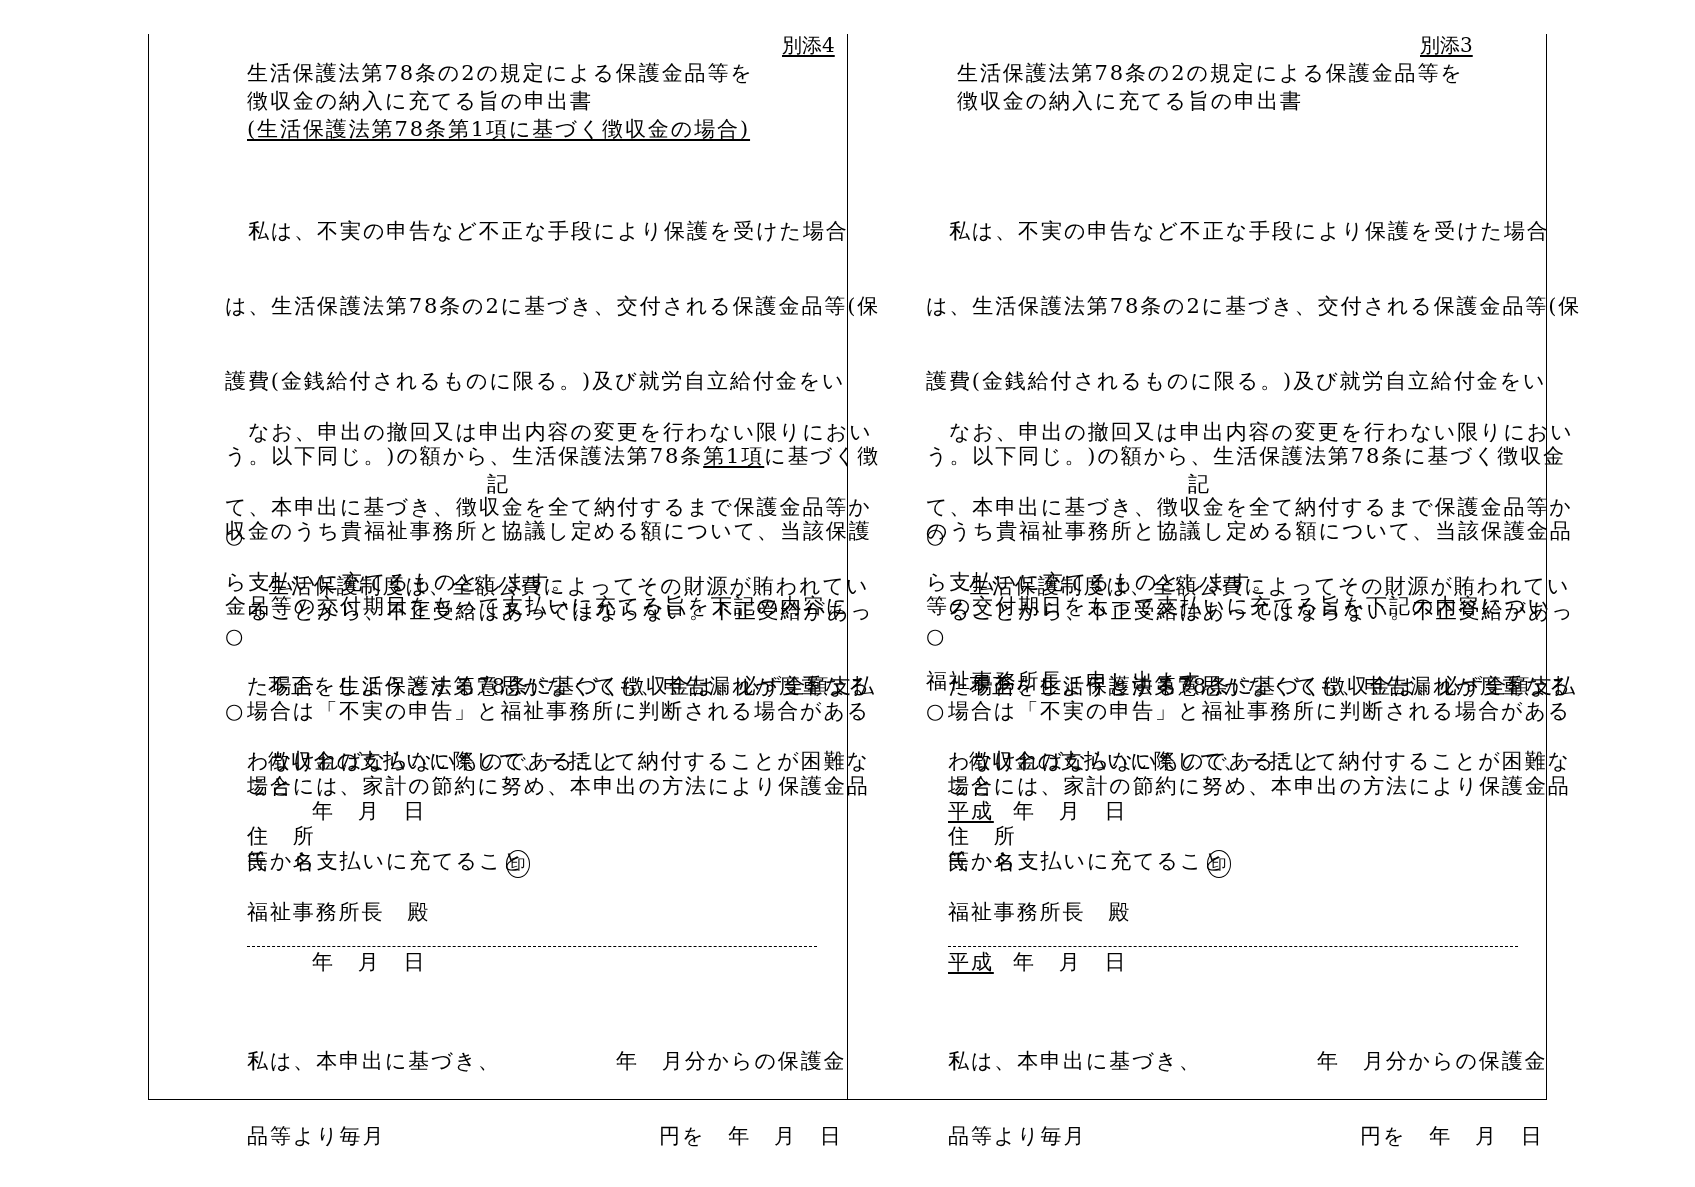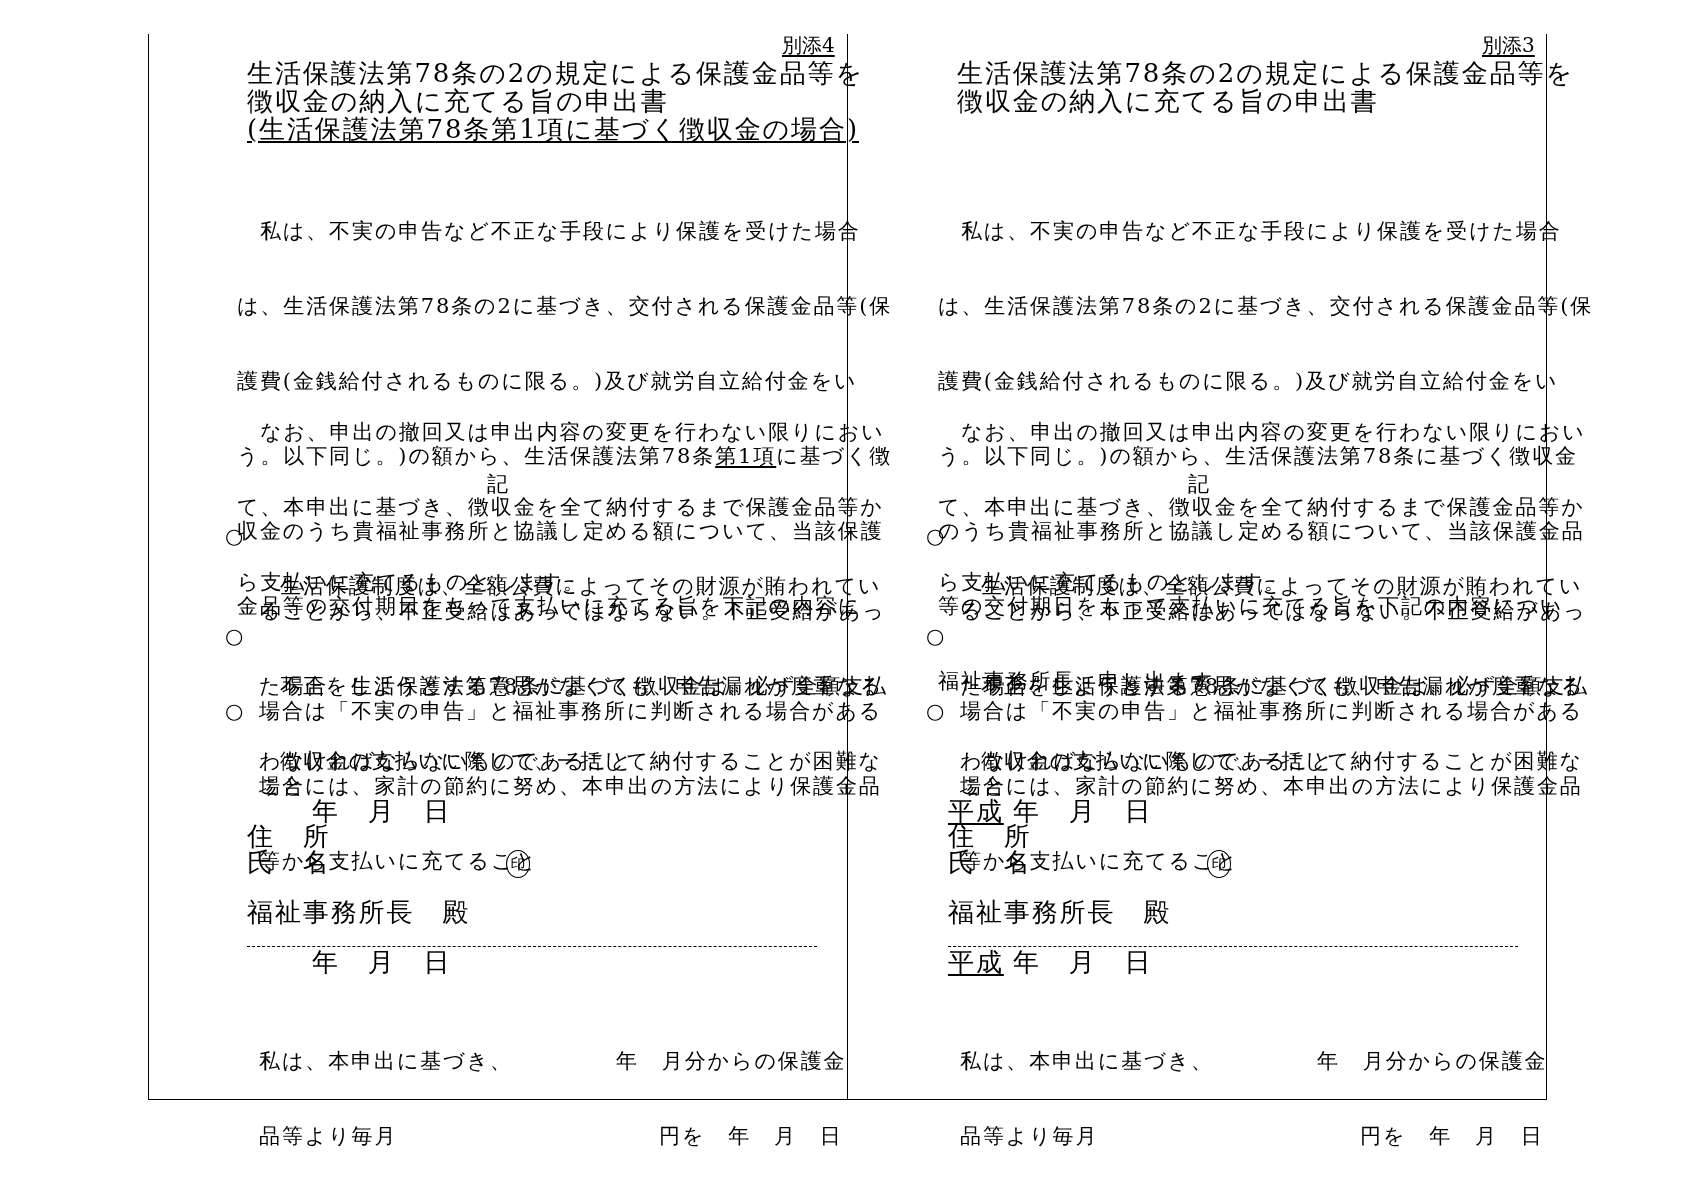--- a/index.html
+++ b/index.html
@@ -3,25 +3,25 @@
 <meta charset="utf-8">
 <style>
   html, body { margin:0; padding:0; background:#ffffff; }
   body { width:1695px; height:1187px; position:relative; overflow:hidden;
          font-family:"DejaVu Serif", "Liberation Serif", serif; color:#000; }
   .frame-left { position:absolute; left:148px; top:34px; width:1px; height:1066px; background:#000; }
   .frame-mid { position:absolute; left:847px; top:34px; width:1px; height:1066px; background:#000; }
   .frame-right { position:absolute; left:1546px; top:34px; width:1px; height:1066px; background:#000; }
   .frame-bottom { position:absolute; left:148px; top:1099px; width:1399px; height:1px; background:#000; }
 
-  .t { position:absolute; font-size:26px; line-height:25px; white-space:pre; letter-spacing:1.9px; }
+  .t { position:absolute; font-size:21px; line-height:25px; white-space:pre; letter-spacing:1.9px; }
   .u { text-decoration:underline; text-underline-offset:3px; }
   .annex { font-size:20px; letter-spacing:0; }
   .para { position:absolute; font-size:21px; line-height:25px; white-space:pre; letter-spacing:1.9px; }
-  .para div { height:25px;margin-left:12px; }
+  .para div { height:25px; }
   .ki { position:absolute; font-size:21px; line-height:25px; }
   .dash { position:absolute; height:0; border-top:1.5px dashed #000; }
   .seal { position:absolute; width:22px; height:26px; border:1px solid #000; border-radius:50%;
           font-size:15px; line-height:26px; text-align:center; }
   .bullet-row { position:absolute; font-size:21px; line-height:25px; white-space:pre; letter-spacing:1.9px; }
 </style>
 </head>
 <body>
 
 <div class="frame-left"></div>
@@ -97,21 +97,21 @@
 
   <div class="para" style="left:247px; top:999px;">
     <div><span>私は、本申出に基づき、</span><span style="position:absolute; left:369px;">年　月分からの保護金</span></div>
     <div><span>品等より毎月</span><span style="position:absolute; left:412px;">円を　年　月　日</span></div>
     
     
   </div>
 </div>
 
 <div>
-  <div class="t annex u" style="left:1482px; top:33px;">別添3</div>
+  <div class="t annex u" style="left:1420px; top:33px;">別添3</div>
 
   <div>
     <div class="t" style="left:957px; top:61px;">生活保護法第78条の2の規定による保護金品等を</div>
     <div class="t" style="left:957px; top:89px;">徴収金の納入に充てる旨の申出書</div>
   </div>
 
   <div class="para" style="left:926px; top:169px;">
     <div>　私は、不実の申告など不正な手段により保護を受けた場合</div>
     <div>は、生活保護法第78条の2に基づき、交付される保護金品等(保</div>
     <div>護費(金銭給付されるものに限る。)及び就労自立給付金をい</div>

